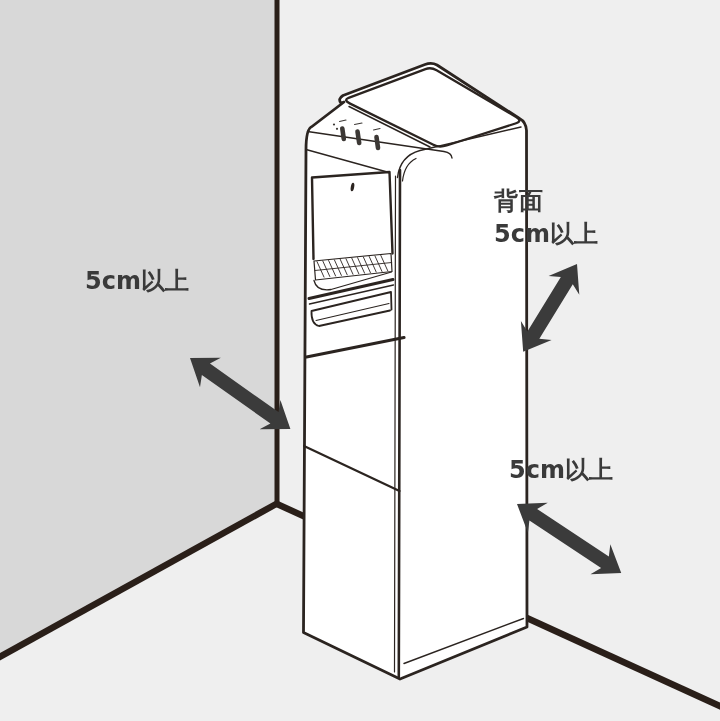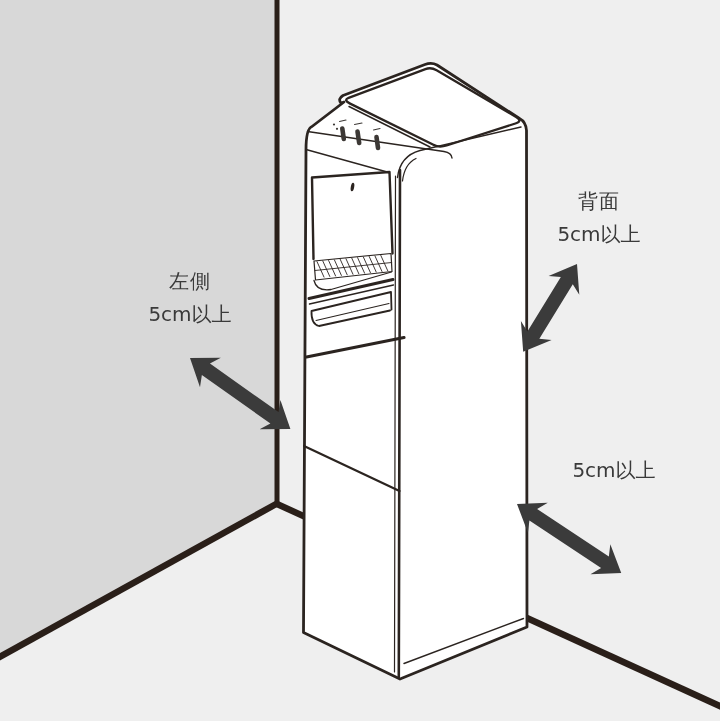--- a/index.html
+++ b/index.html
@@ -1,20 +1,20 @@
 <!DOCTYPE html>
 <html><head>
 <meta charset="utf-8">
 <style>
   html,body{margin:0;padding:0;background:#efefef;}
   .scene{position:relative;width:720px;height:721px;overflow:hidden;
          font-family:"DejaVu Sans","Liberation Sans",sans-serif;}
   .scene svg{position:absolute;left:0;top:0;}
-  .label{position:absolute;text-align:center;color:#3a3a3a;
-         font-weight:400;font-size:20px;line-height:33px;letter-spacing:1px;}
+  .label{position:absolute;text-align:left;color:#3a3a3a;
+         font-weight:700;font-size:24px;line-height:33px;letter-spacing:1px;}
   .label .dist{letter-spacing:0;}
 </style>
 </head>
 <body>
 
 <div class="scene">
   <svg width="720" height="721" viewBox="0 0 720 721">
 
     <g>
       <rect x="0" y="0" width="720" height="721" fill="#efefef"></rect>
@@ -83,21 +83,20 @@
     </g>
 
     <g fill="#3b3b3b" stroke="none">
       <path transform="translate(190,358) rotate(35.3)" d="M0,0 L25,18 L19.5,7 L103.5,7 L98,18 L123,0 L98,-18 L103.5,-7 L19.5,-7 L25,-18 Z" fill="#3b3b3b"></path>
       <path transform="translate(577,264) rotate(121.5)" d="M0,0 L25,18 L19.5,7 L83.5,7 L78,18 L103,0 L78,-18 L83.5,-7 L19.5,-7 L25,-18 Z" fill="#3b3b3b"></path>
       <path transform="translate(517,504) rotate(33.5)" d="M0,0 L25,18 L19.5,7 L105.5,7 L100,18 L125,0 L100,-18 L105.5,-7 L19.5,-7 L25,-18 Z" fill="#3b3b3b"></path>
     </g>
   </svg>
 
   <div class="label" style="left:85px;top:265px;width:210px;">
-    <div>左側</div>
     <div class="dist">5cm以上</div>
   </div>
 
   <div class="label" style="left:494px;top:185px;width:210px;">
     <div>背面</div>
     <div class="dist">5cm以上</div>
   </div>
 
   <div class="label" style="left:509px;top:454px;width:210px;">
     <div class="dist">5cm以上</div>

